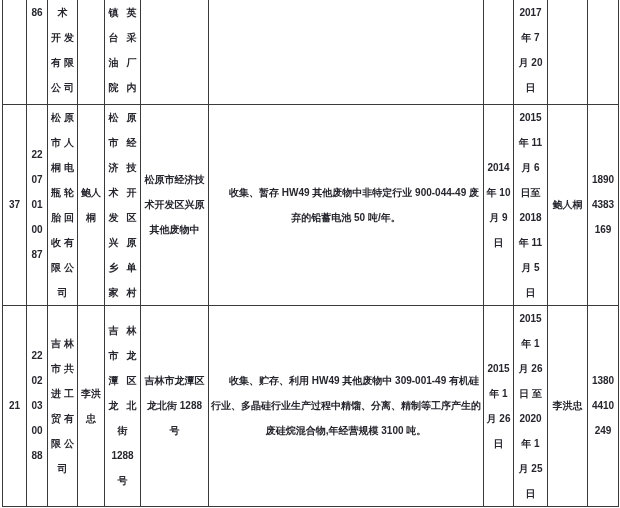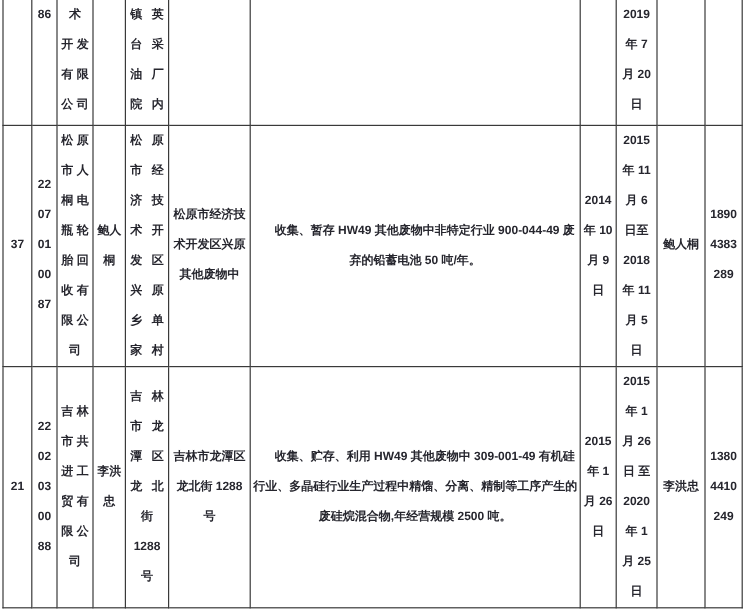--- a/index.html
+++ b/index.html
@@ -83,21 +83,21 @@
 有 限
 公 司</td>
       <td class="c-rep"></td>
       <td class="c-addrv">镇 英
 台 采
 油 厂
 院 内</td>
       <td class="c-addr"></td>
       <td class="c-scope"></td>
       <td class="c-date"></td>
-      <td class="c-valid">2019
+      <td class="c-valid">2017
 年 7
 月 20
 日</td>
       <td class="c-contact"></td>
       <td class="c-phone"></td>
     </tr>
 
     <tr class="h2">
       <td class="c-no">37</td>
       <td class="c-code">22
@@ -135,21 +135,21 @@
 年 11
 月 6
 日至
 2018
 年 11
 月 5
 日</td>
       <td class="c-contact">鲍人桐</td>
       <td class="c-phone">1890
 4383
-289</td>
+169</td>
     </tr>
 
     <tr class="h3">
       <td class="c-no">21</td>
       <td class="c-code">22
 02
 03
 00
 88</td>
       <td class="c-company">吉 林
@@ -163,21 +163,21 @@
       <td class="c-addrv">吉 林
 市 龙
 潭 区
 龙 北
 街
 1288
 号</td>
       <td class="c-addr">吉林市龙潭区
 龙北街 1288
 号</td>
-      <td class="c-scope">收集、贮存、利用 HW49 其他废物中 309-001-49 有机硅行业、多晶硅行业生产过程中精馏、分离、精制等工序产生的废硅烷混合物,年经营规模 2500 吨。</td>
+      <td class="c-scope">收集、贮存、利用 HW49 其他废物中 309-001-49 有机硅行业、多晶硅行业生产过程中精馏、分离、精制等工序产生的废硅烷混合物,年经营规模 3100 吨。</td>
       <td class="c-date">2015
 年 1
 月 26
 日</td>
       <td class="c-valid">2015
 年 1
 月 26
 日 至
 2020
 年 1

